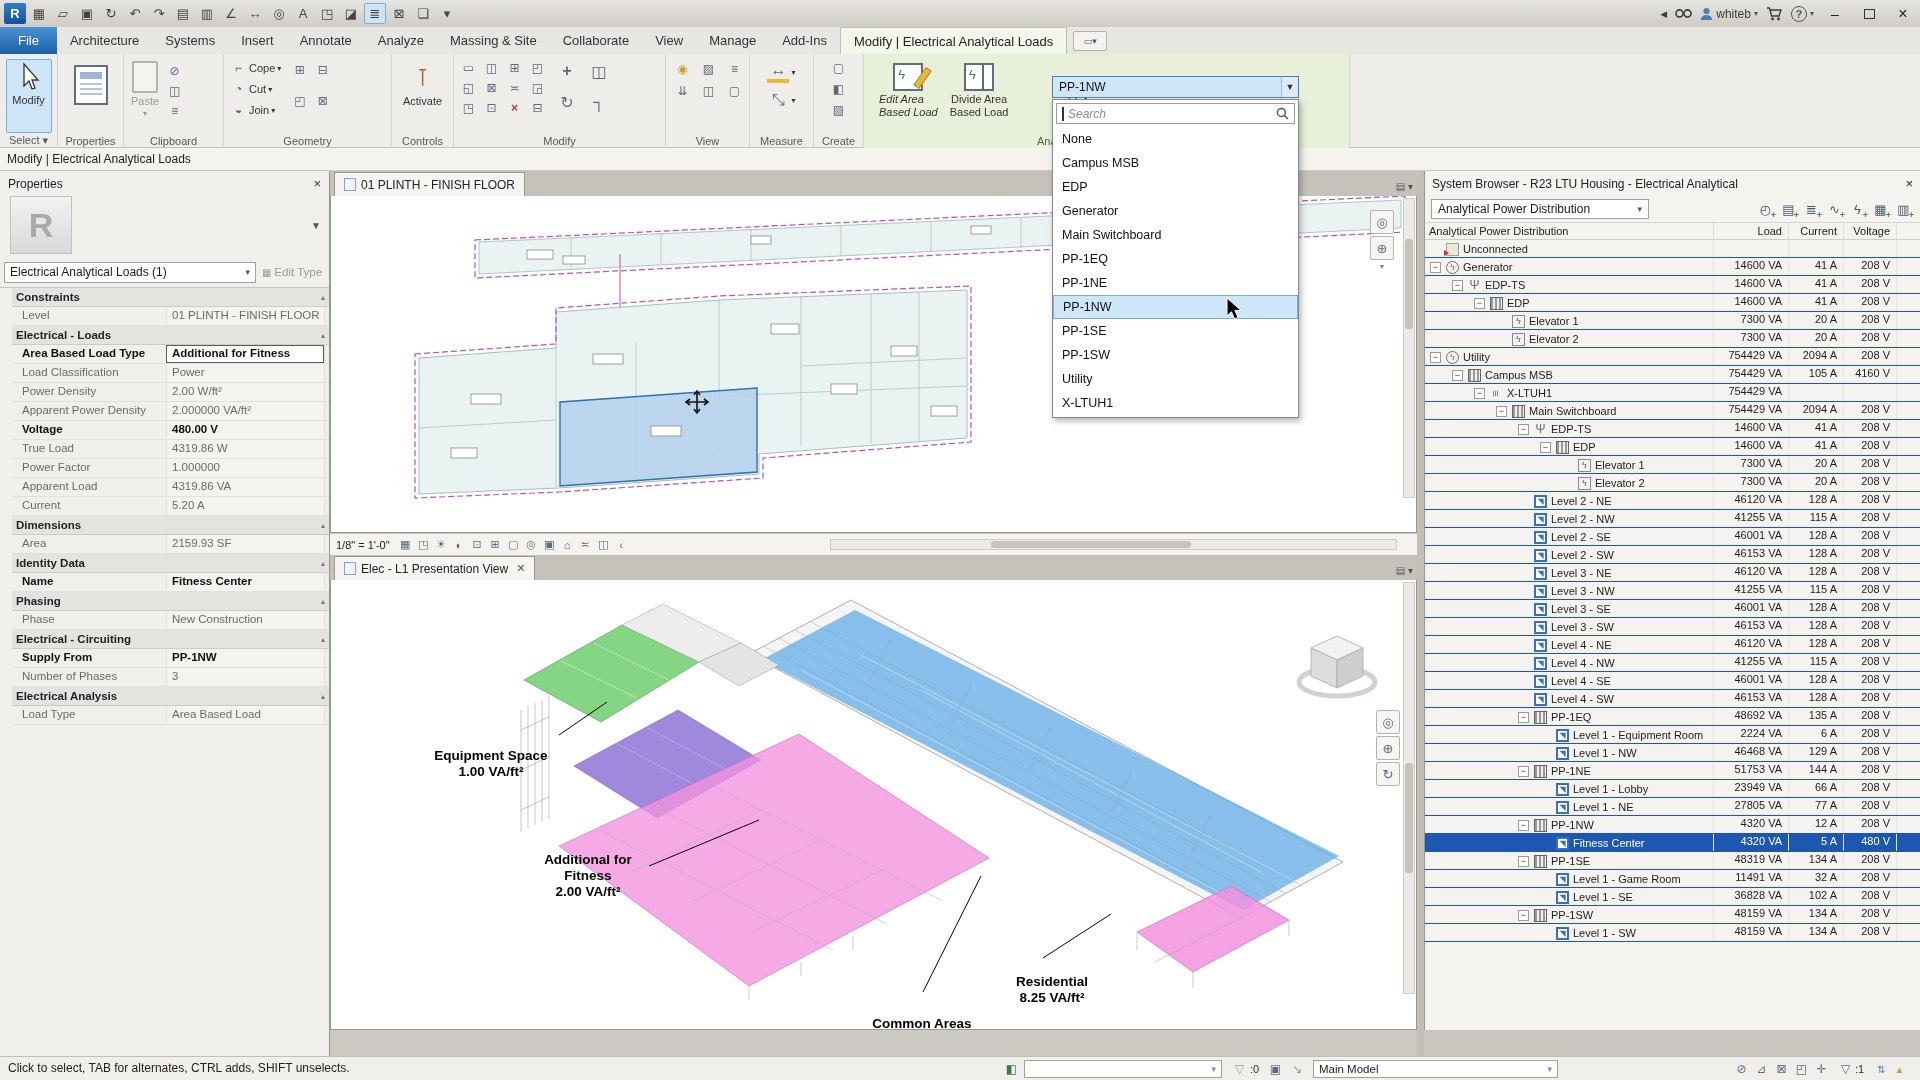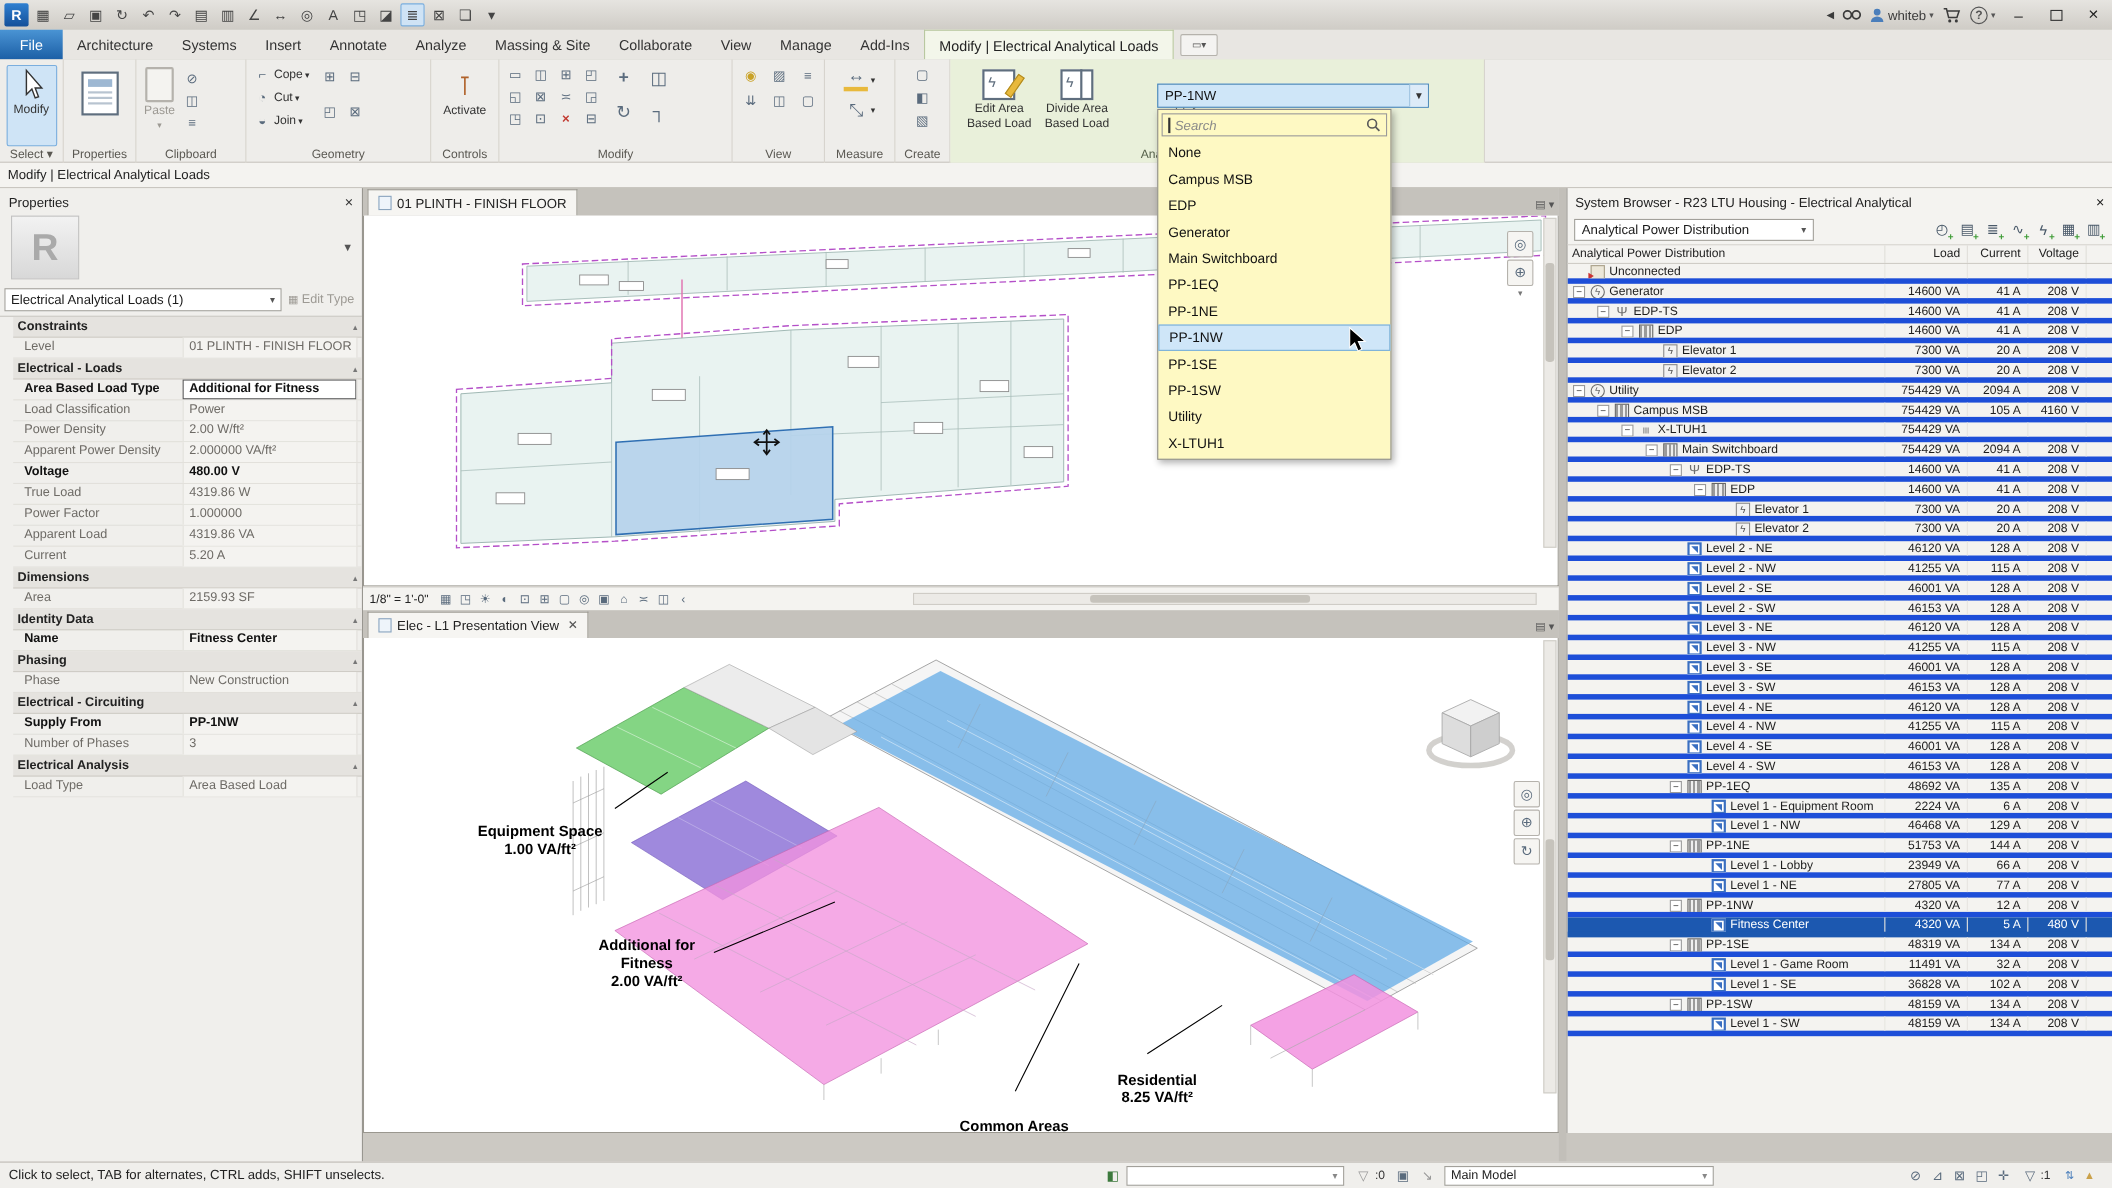--- a/index.html
+++ b/index.html
@@ -111,21 +111,21 @@
   #sb-dd .arr{margin-left:auto;font-size:9px;color:#555;}
   #sb-tools .spacer{flex:1;}
   .sbt{width:21px;height:20px;display:flex;align-items:center;justify-content:center;font-size:13px;color:#4a5a6a;position:relative;}
   .sbt:after{content:"+";position:absolute;right:0;bottom:-1px;font-size:9px;font-weight:bold;color:#3d9b35;}
   .sbgrid{display:grid;grid-template-columns:288px 75px 55px 53px 1fr;}
   #sb-colhead{height:18px;border-top:1px solid #d8d5d0;border-bottom:1px solid #cfccc6;font-size:11px;color:#222;}
   #sb-colhead>div{padding:2px 6px 0 4px;border-left:1px solid #e0ded9;}
   #sb-colhead>div:first-child{border-left:none;}
   .num{text-align:right;}
   #sb-rows{overflow:hidden;flex:1;}
-  .trow{height:18px;font-size:11px;color:#1d1d1d;border-bottom:5px solid #1d4ed8;}
+  .trow{height:18px;font-size:11px;color:#1d1d1d;border-bottom:1px solid #1d4ed8;}
   .trow>div{border-left:1px solid #e7e5e0;padding:1px 6px 0 4px;white-space:nowrap;overflow:hidden;}
   .trow>div:first-child{border-left:none;display:flex;align-items:center;padding-right:0;}
   .trow.tsel{background:#1c58b0;color:#fff;border-bottom-color:#1c58b0;}
   .texp{width:11px;height:11px;border:1px solid #9a9a9a;background:#fff;font-size:9px;line-height:9px;text-align:center;color:#333;margin-right:5px;flex:none;}
   .texp.tnone{visibility:hidden;}
   .ttext{white-space:nowrap;}
   .ti{width:13px;height:13px;margin-right:4px;flex:none;display:inline-flex;align-items:center;justify-content:center;font-size:9px;position:relative;}
   .ti-folder{background:#ece7d8;border:1px solid #a89f88;}
   .ti-folder:after{content:"";position:absolute;left:-3px;bottom:-1px;border:3px solid transparent;border-left:5px solid #c33;}
   .ti-source{border:1.5px solid #6e6e6e;border-radius:50%;color:#6e6e6e;}
@@ -140,21 +140,21 @@
   .btab{flex:1;display:flex;align-items:center;justify-content:center;font-size:11.5px;color:#333;border-right:1px solid #a9a69f;background:#dcd9d3;white-space:nowrap;overflow:hidden;padding:0 4px;}
   .btab.active{background:#f4f3f0;color:#111;}
   #statusbar{position:absolute;left:0;top:1056px;width:1920px;height:24px;background:#f0efec;border-top:1px solid #c2bfb9;font-size:12px;color:#222;}
   #statusbar .hint{position:absolute;left:8px;top:4px;}
   .sbar-dd{position:absolute;height:18px;top:3px;background:#fff;border:1px solid #a2a09a;display:flex;align-items:center;padding:0 5px;font-size:11.5px;color:#555;}
   .sbar-dd .arr{margin-left:auto;font-size:9px;color:#888;}
   .stic{position:absolute;top:3px;width:19px;height:18px;display:flex;align-items:center;justify-content:center;font-size:12px;color:#5a6b7d;}
   .badge{position:absolute;top:6px;font-size:11px;color:#333;}
 
   
-  #dd-list{position:absolute;left:1052px;top:99px;width:213px;background:#fef9c3;border:1px solid #8a8a8a;box-shadow:2px 3px 6px rgba(0,0,0,.3);padding-bottom:2px;z-index:50;}
+  #dd-list{position:absolute;left:1052px;top:99px;width:247px;background:#ffffff;border:1px solid #8a8a8a;box-shadow:2px 3px 6px rgba(0,0,0,.3);padding-bottom:2px;z-index:50;}
   #dd-search{margin:3px;height:21px;border:1px solid #9a9a9a;display:flex;align-items:center;padding:0 5px;position:relative;}
   #dd-search .ph{font-style:italic;color:#8a8a8a;font-size:12px;margin-left:4px;}
   #dd-search .caret{width:2px;height:14px;background:#333;}
   #dd-search svg{position:absolute;right:5px;}
   .dd-item{height:24px;line-height:24px;padding-left:9px;font-size:12.5px;color:#111;}
   .dd-item.dd-hl{background:#cfe6f8;border:1px solid #77aed6;line-height:22px;}
   #supply-combo{position:absolute;left:1052px;top:76px;width:247px;z-index:51;}
 
   #cursor{position:absolute;left:1226px;top:297px;z-index:60;}
   .sep-col{position:absolute;left:1417px;top:171px;width:7px;height:885px;background:#c2bfb9;}
@@ -374,21 +374,21 @@
         <span class="icn icn16">◧</span>
         <span class="icn icn16">▧</span>
       </div>
       <div class="pname">Create</div>
     </div>
 
     <div class="rpanel greenzone" style="width:486px;">
       <div style="display:flex;gap:6px;padding:4px 12px;">
         <div class="bigbtn">
           <span class="area-ic pencil"></span>
-          <span style="text-align:center;line-height:13px;">
+          <span style="line-height:13px;font-style:italic;">
               <div>Edit Area</div>
               <div>Based Load</div>
             </span>
         </div>
         <div class="bigbtn">
           <span class="area-ic divide"></span>
           <span style="text-align:center;line-height:13px;">
               <div>Divide Area</div>
               <div>Based Load</div>
             </span>

